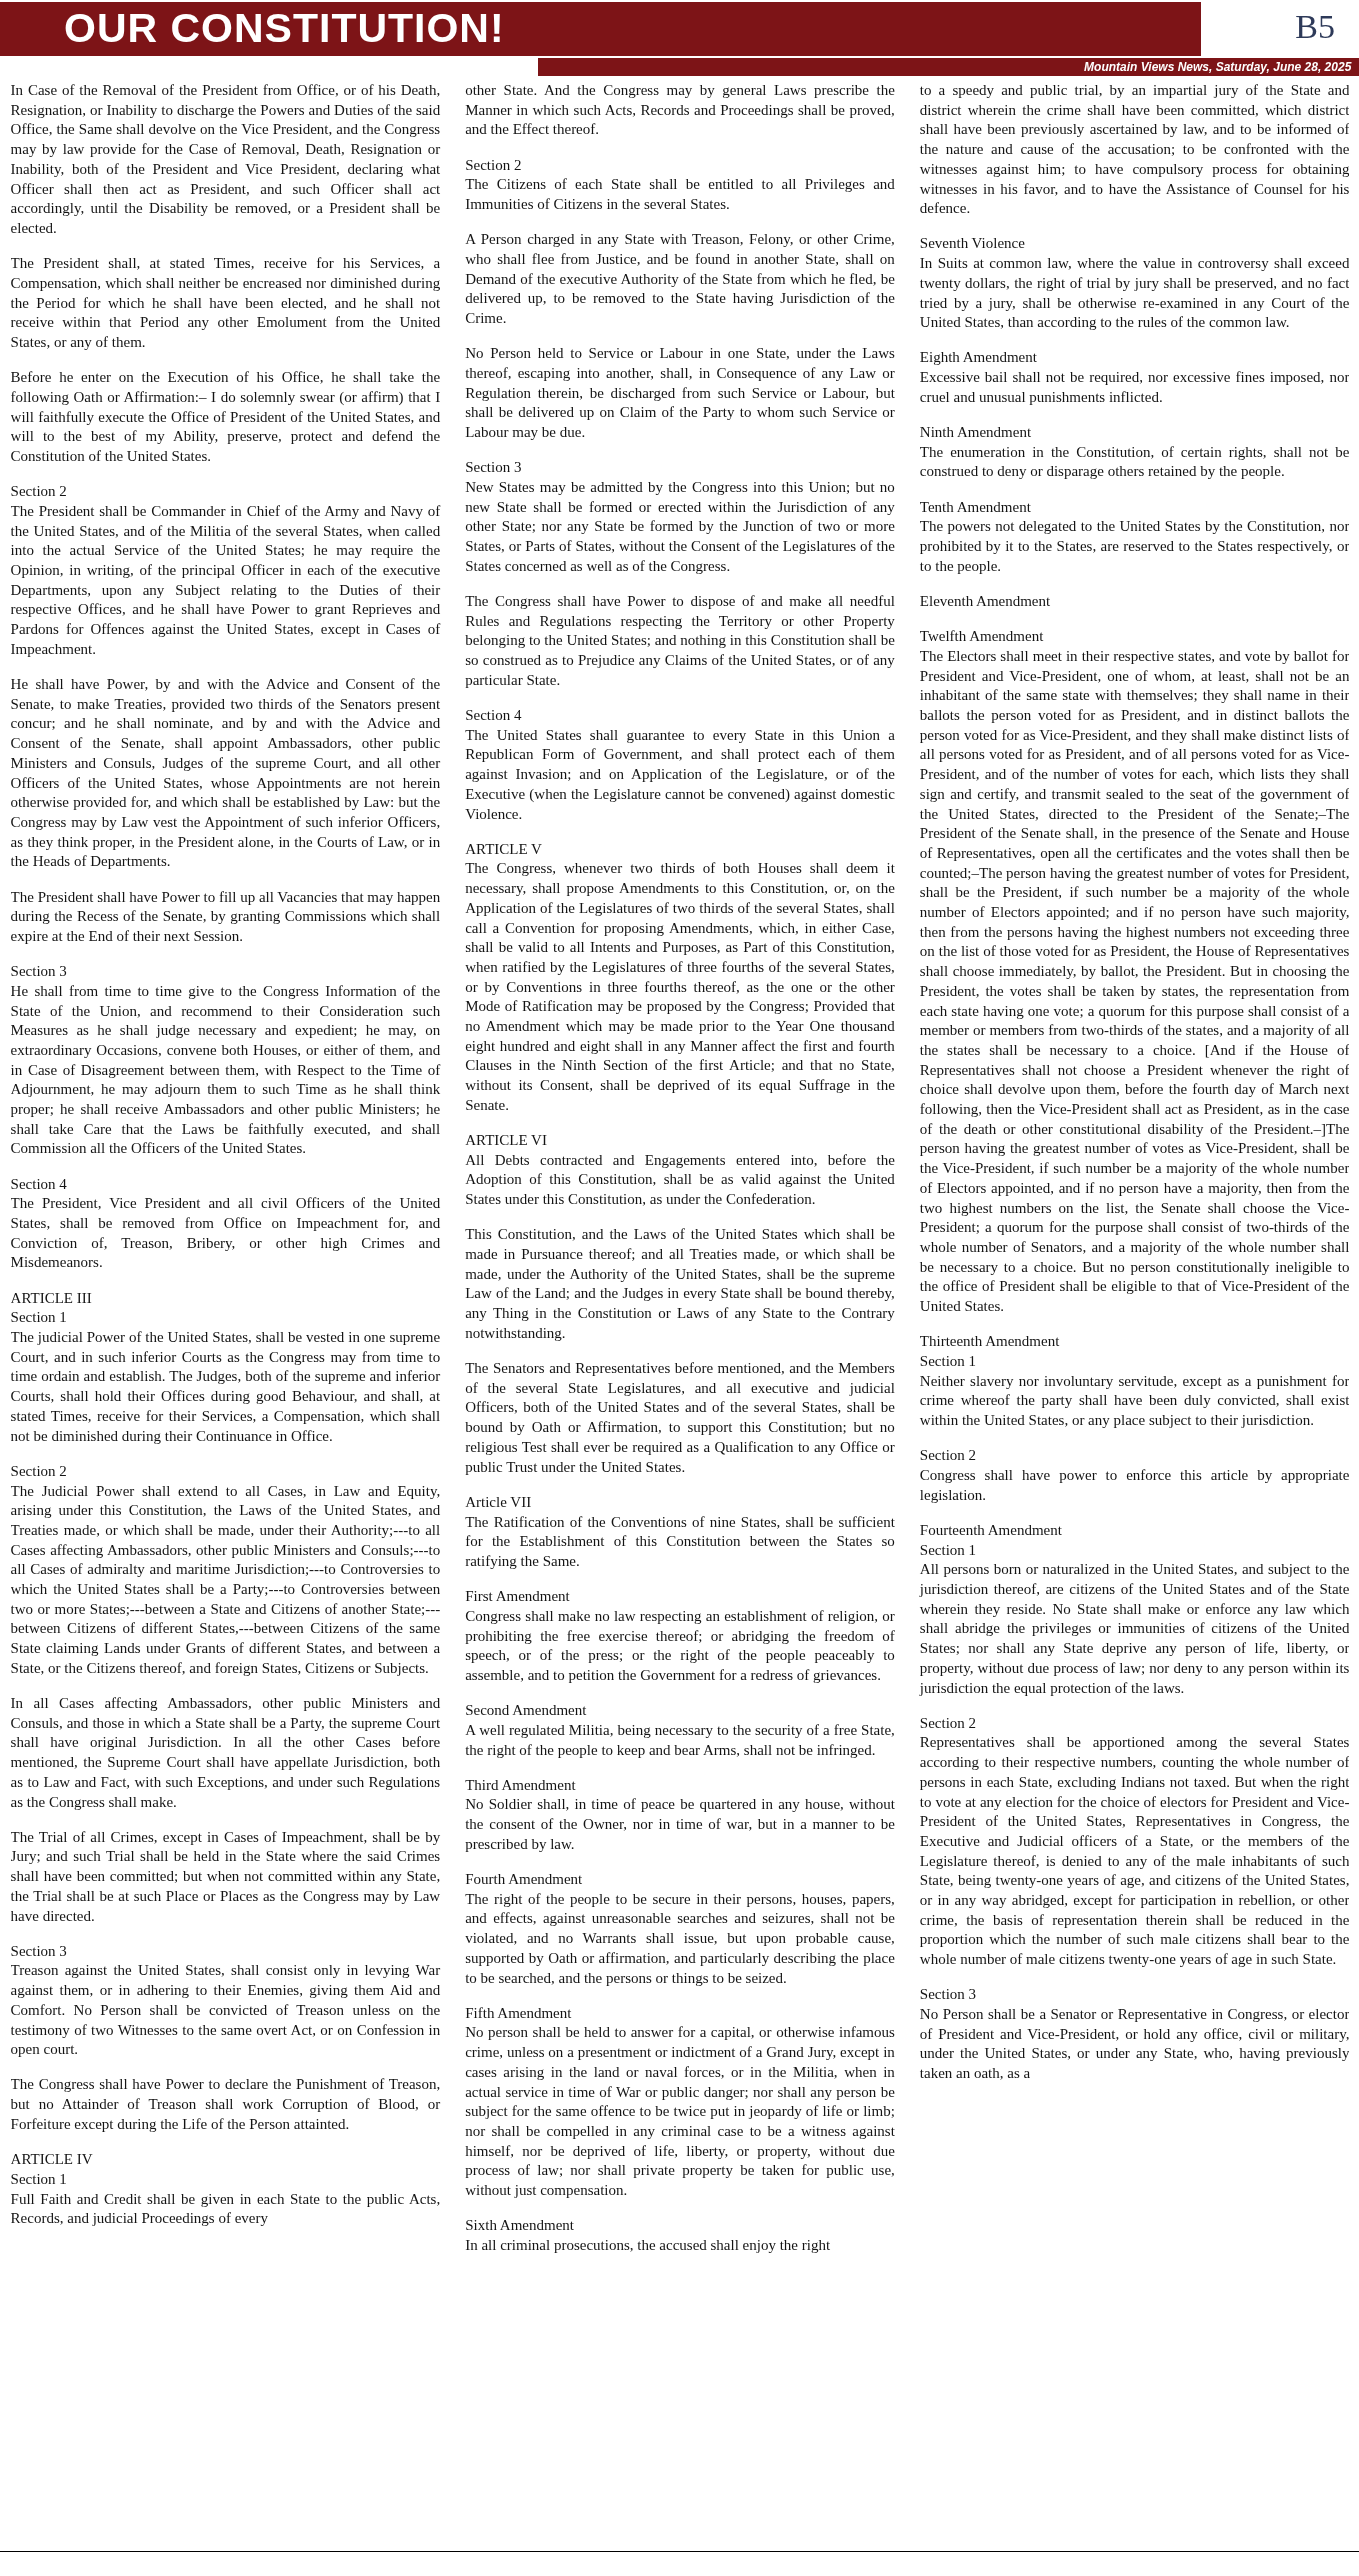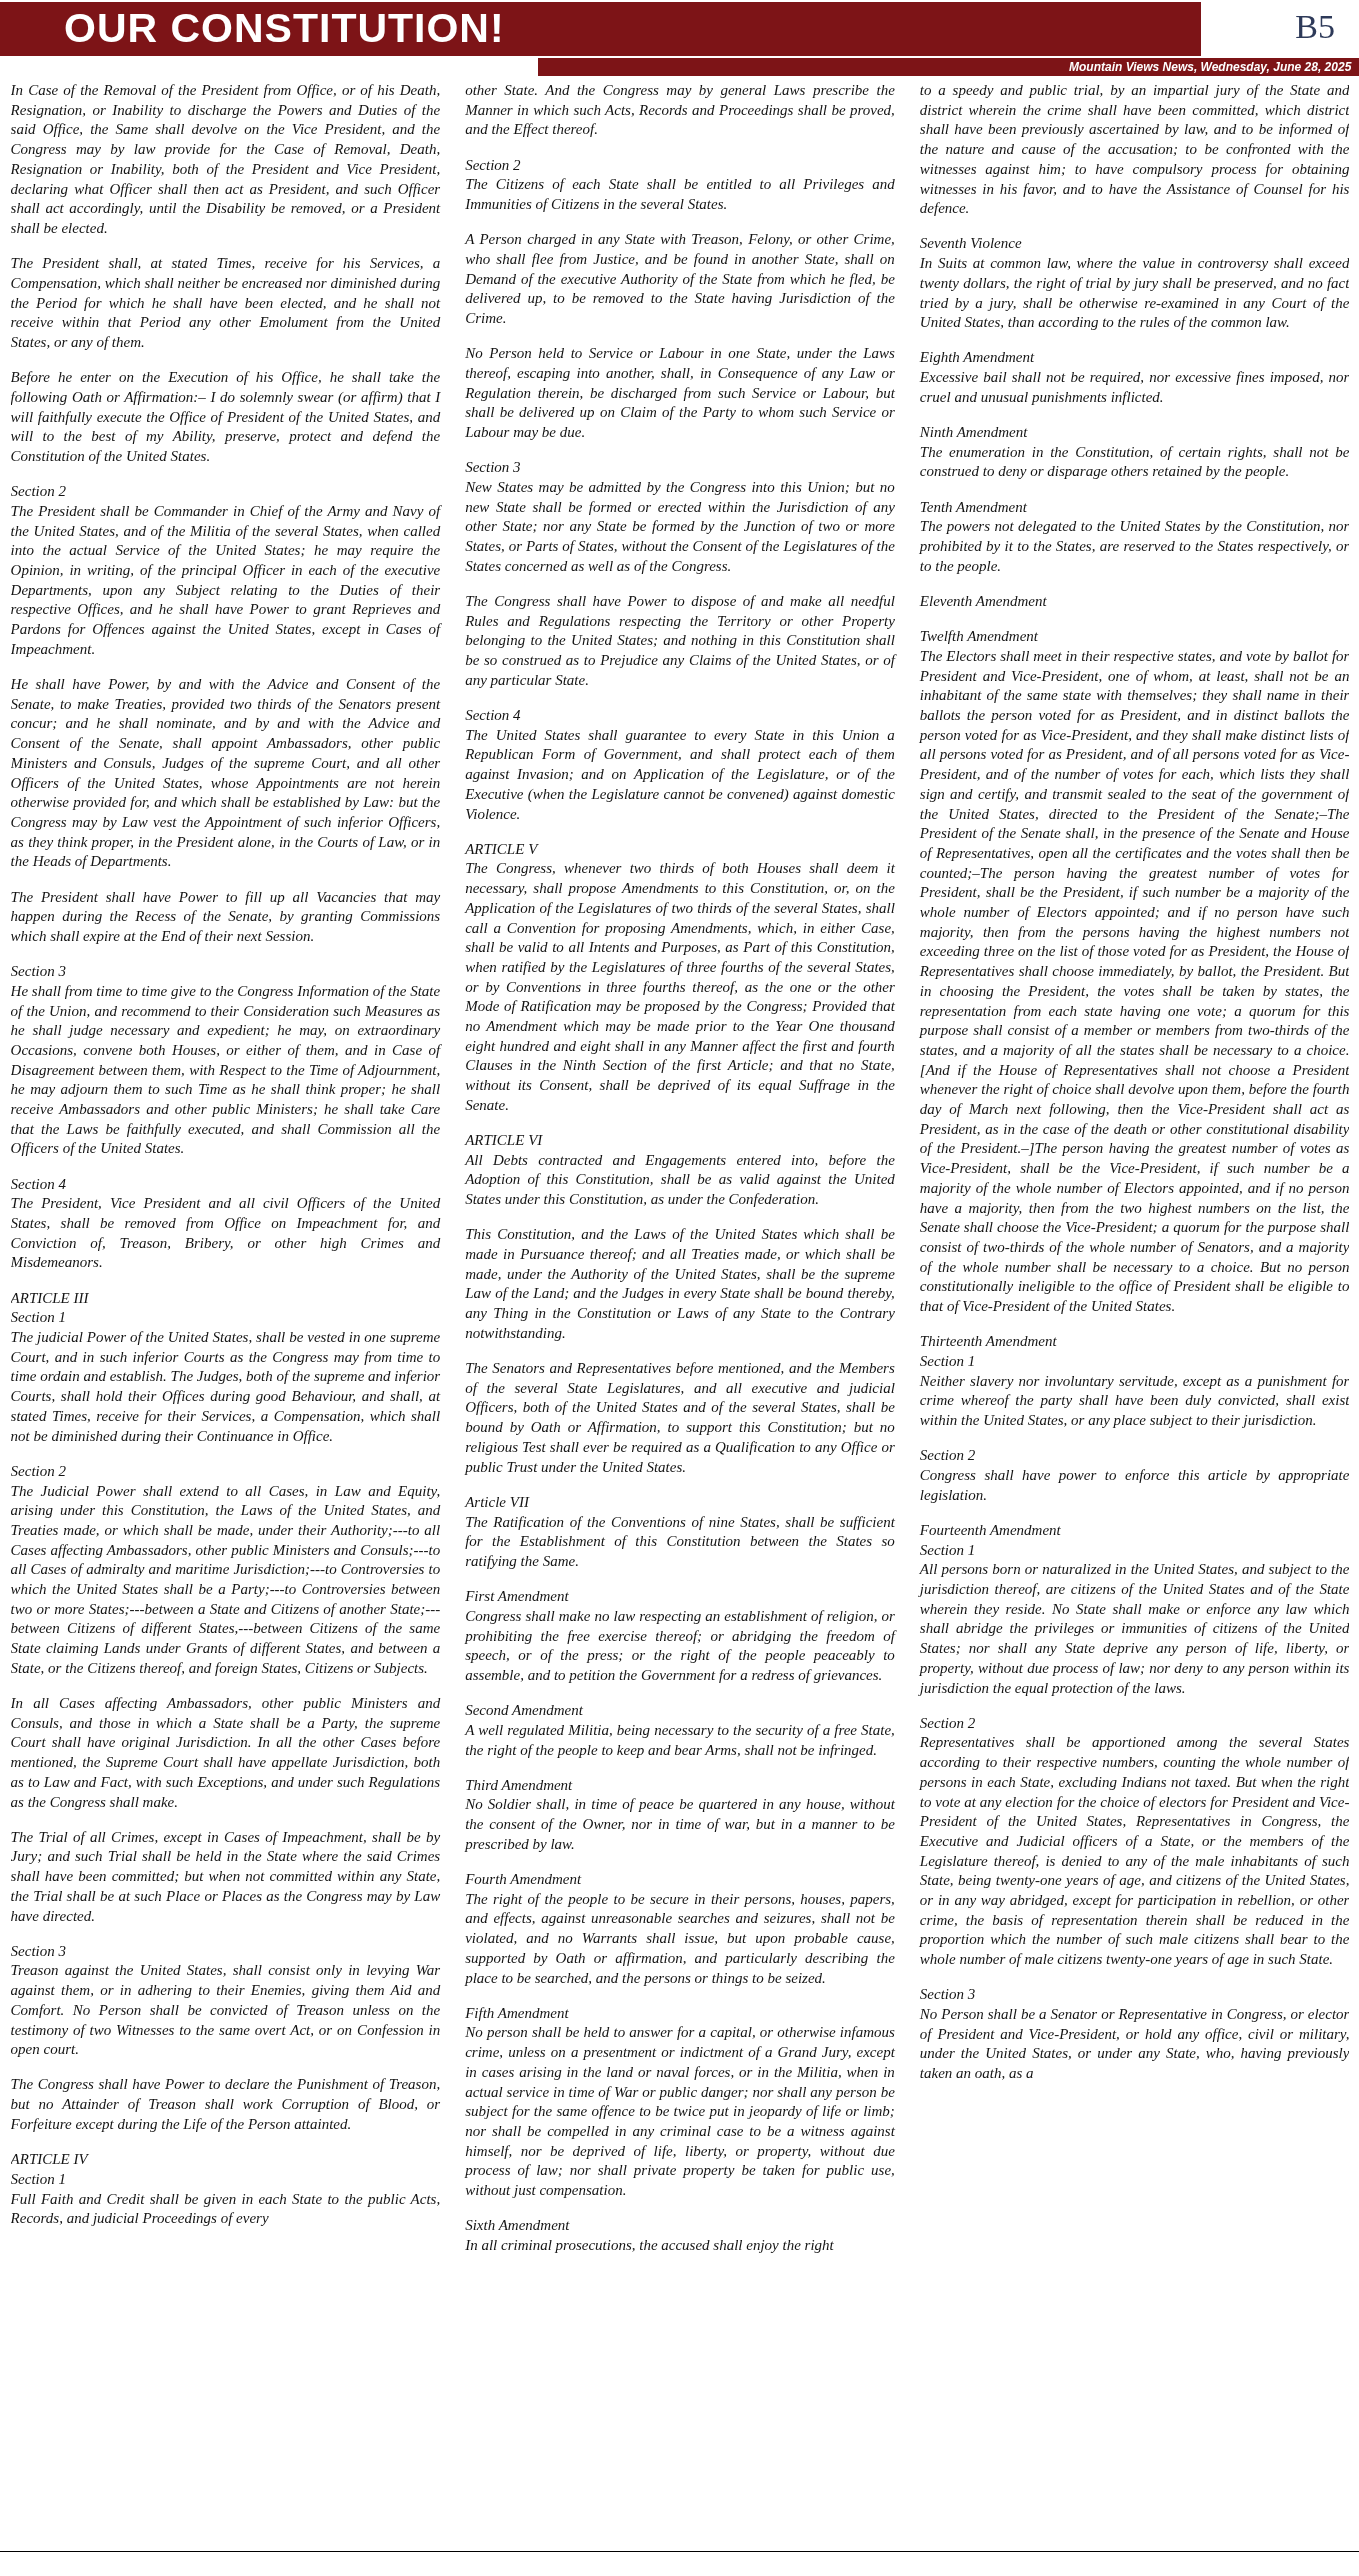--- a/index.html
+++ b/index.html
@@ -46,21 +46,20 @@
     font-family:"Liberation Sans", sans-serif;
     font-weight:bold; font-style:italic;
     font-size:12px; white-space:nowrap;
   }
 
   
   .columns {
     position:absolute; top:81px; left:10.6px; right:10.6px; bottom:27px;
     display:flex; gap:25px;
     overflow:hidden;
-    font-style:italic;
   }
   .col { flex:1 1 0; min-width:0; }
   .block { margin-bottom:15.5px; }
   .block-h {
     white-space:pre-line;
     font-size:15px; line-height:19.7px;
   }
   .block-t {
     text-align:justify;
     font-size:15px; line-height:19.7px;
@@ -81,21 +80,21 @@
 <body>
 
 <div class="page">
 
   <header class="masthead">
     <div class="red-banner">
       <h1 class="banner-title">OUR CONSTITUTION!</h1>
     </div>
     <div class="page-num">B5</div>
     <div class="date-strip">
-      <span>Mountain Views News, Wednesday, June 28, 2025</span>
+      <span>Mountain Views News, Saturday, June 28, 2025</span>
     </div>
   </header>
 
   <main class="columns">
     <div class="col">
         <div class="block">
           <div class="block-t">In Case of the Removal of the President from Office, or of his Death, Resignation, or Inability to discharge the Powers and Duties of the said Office, the Same shall devolve on the Vice President, and the Congress may by law provide for the Case of Removal, Death, Resignation or Inability, both of the President and Vice President, declaring what Officer shall then act as President, and such Officer shall act accordingly, until the Disability be removed, or a President shall be elected.</div>
         </div>
         <div class="block">
           <div class="block-t">The President shall, at stated Times, receive for his Services, a Compensation, which shall neither be encreased nor diminished during the Period for which he shall have been elected, and he shall not receive within that Period any other Emolument from the United States, or any of them.</div>

